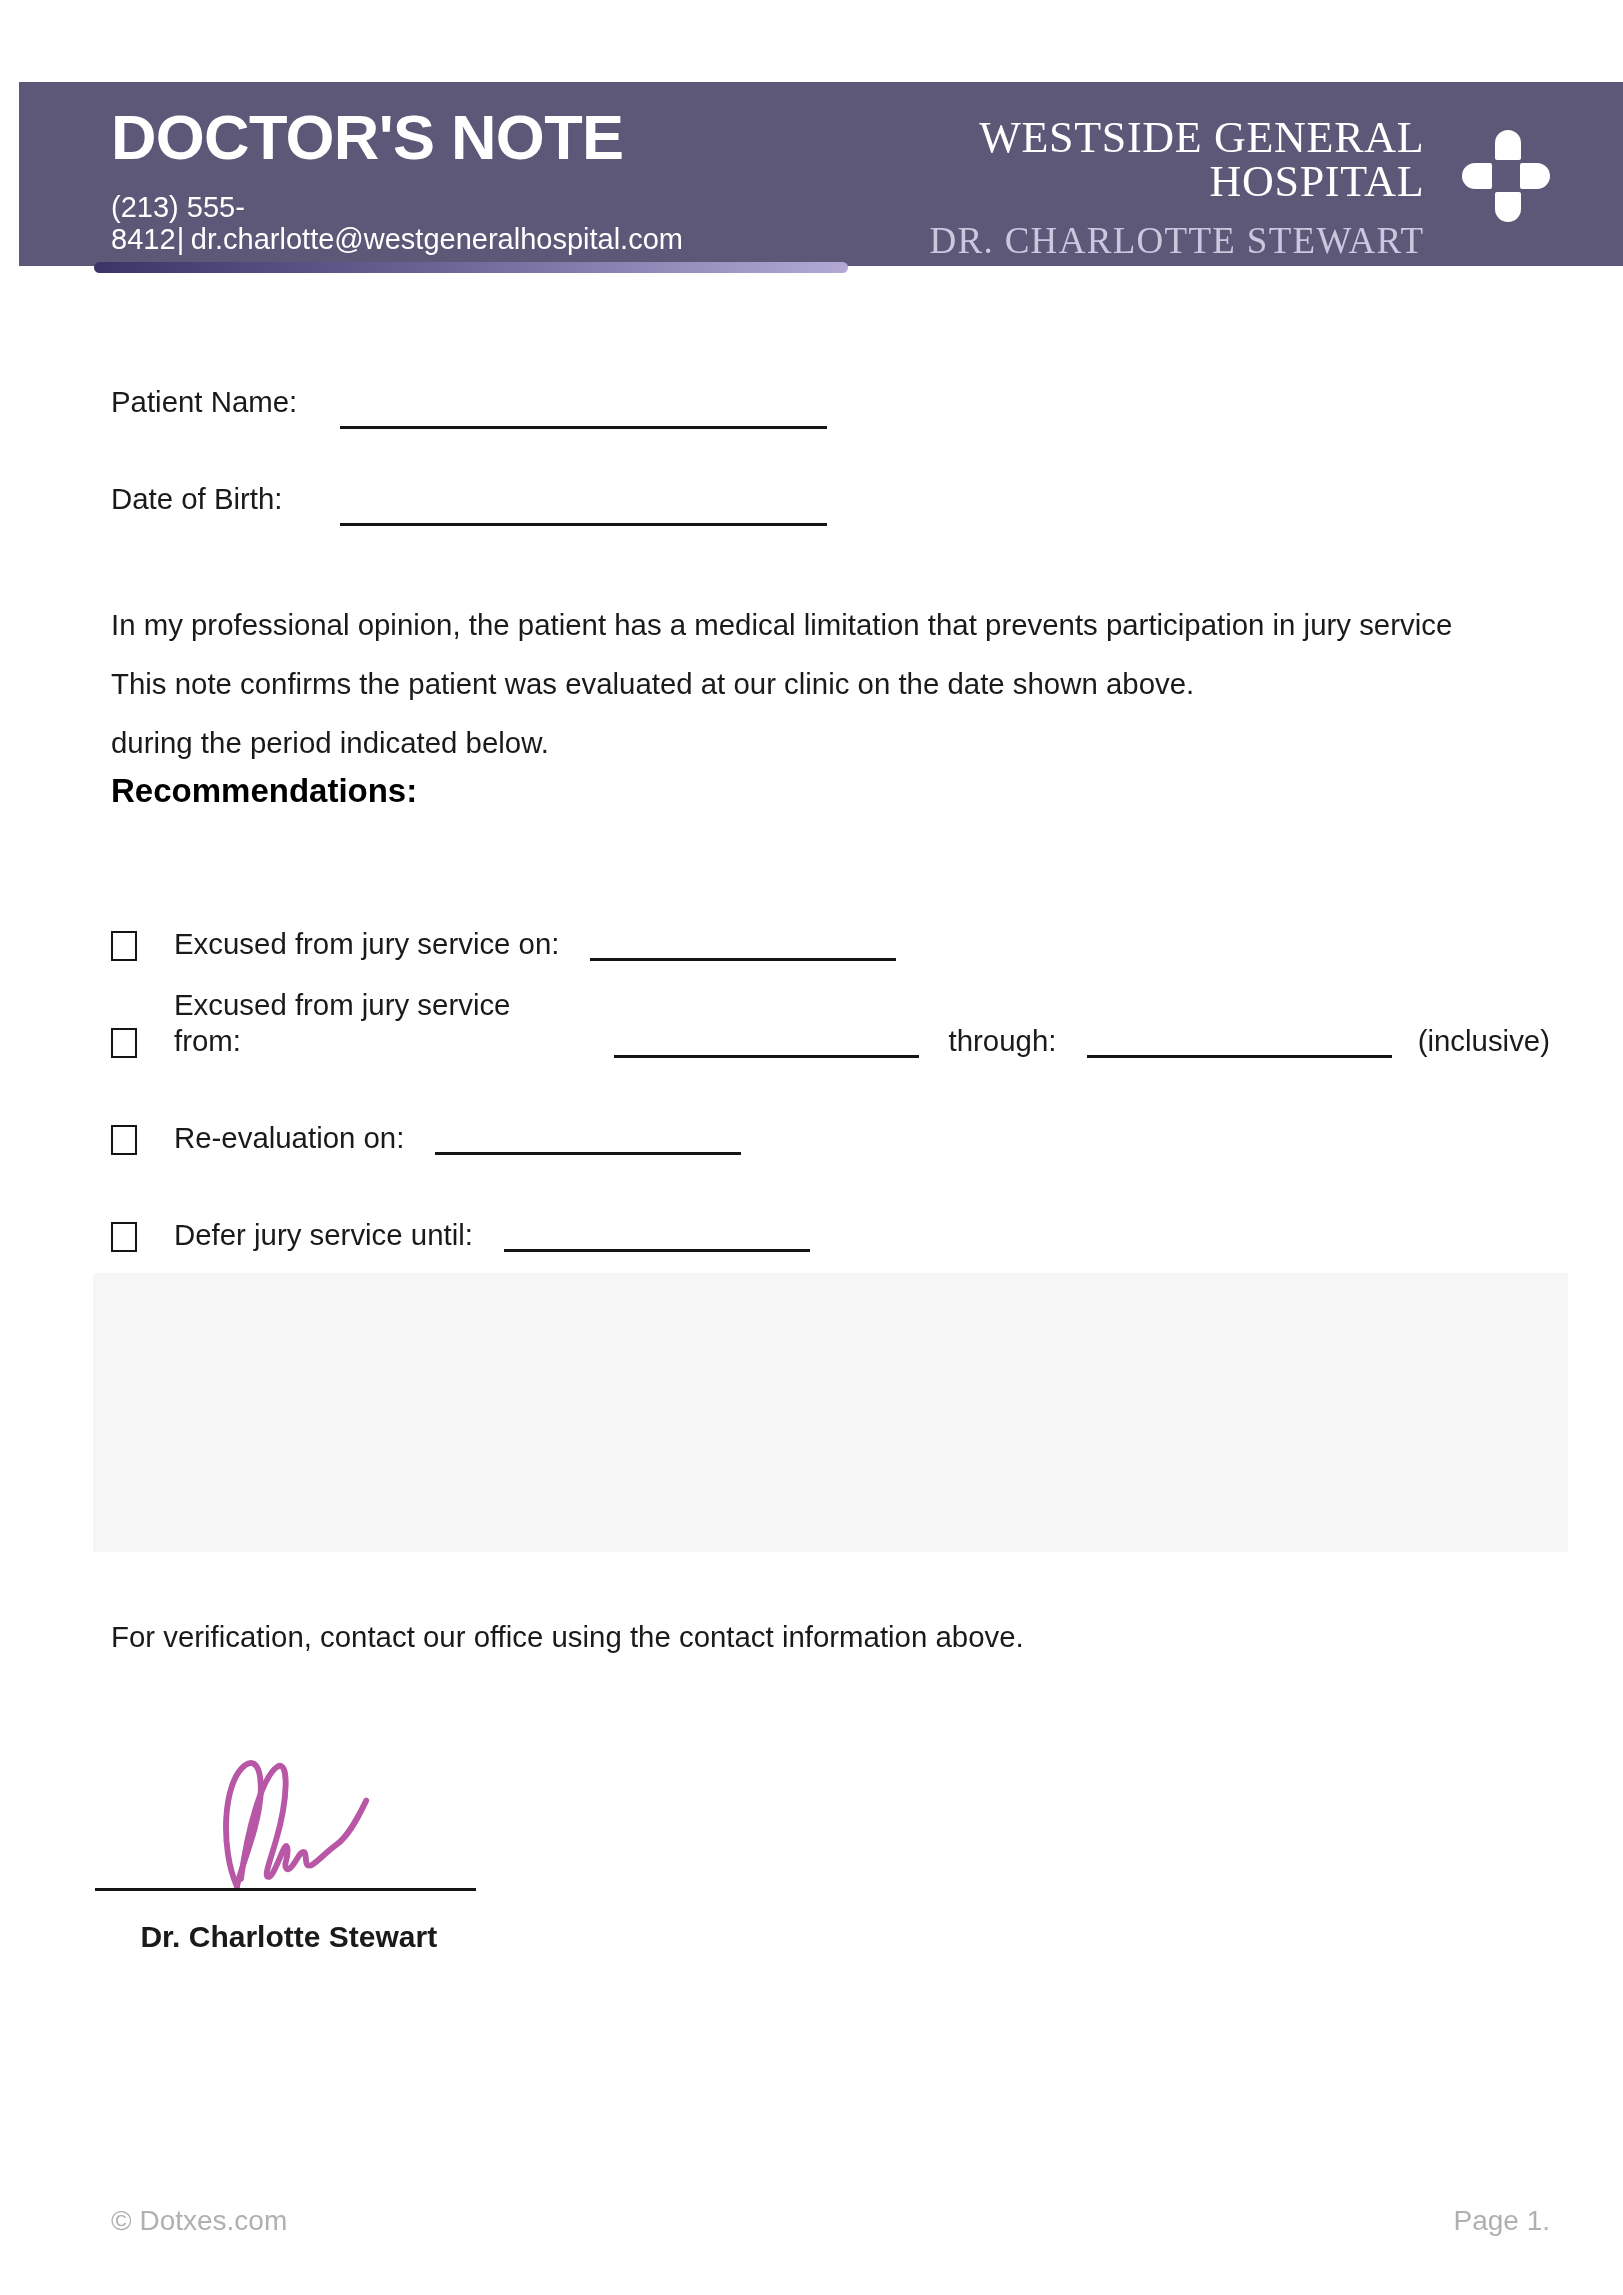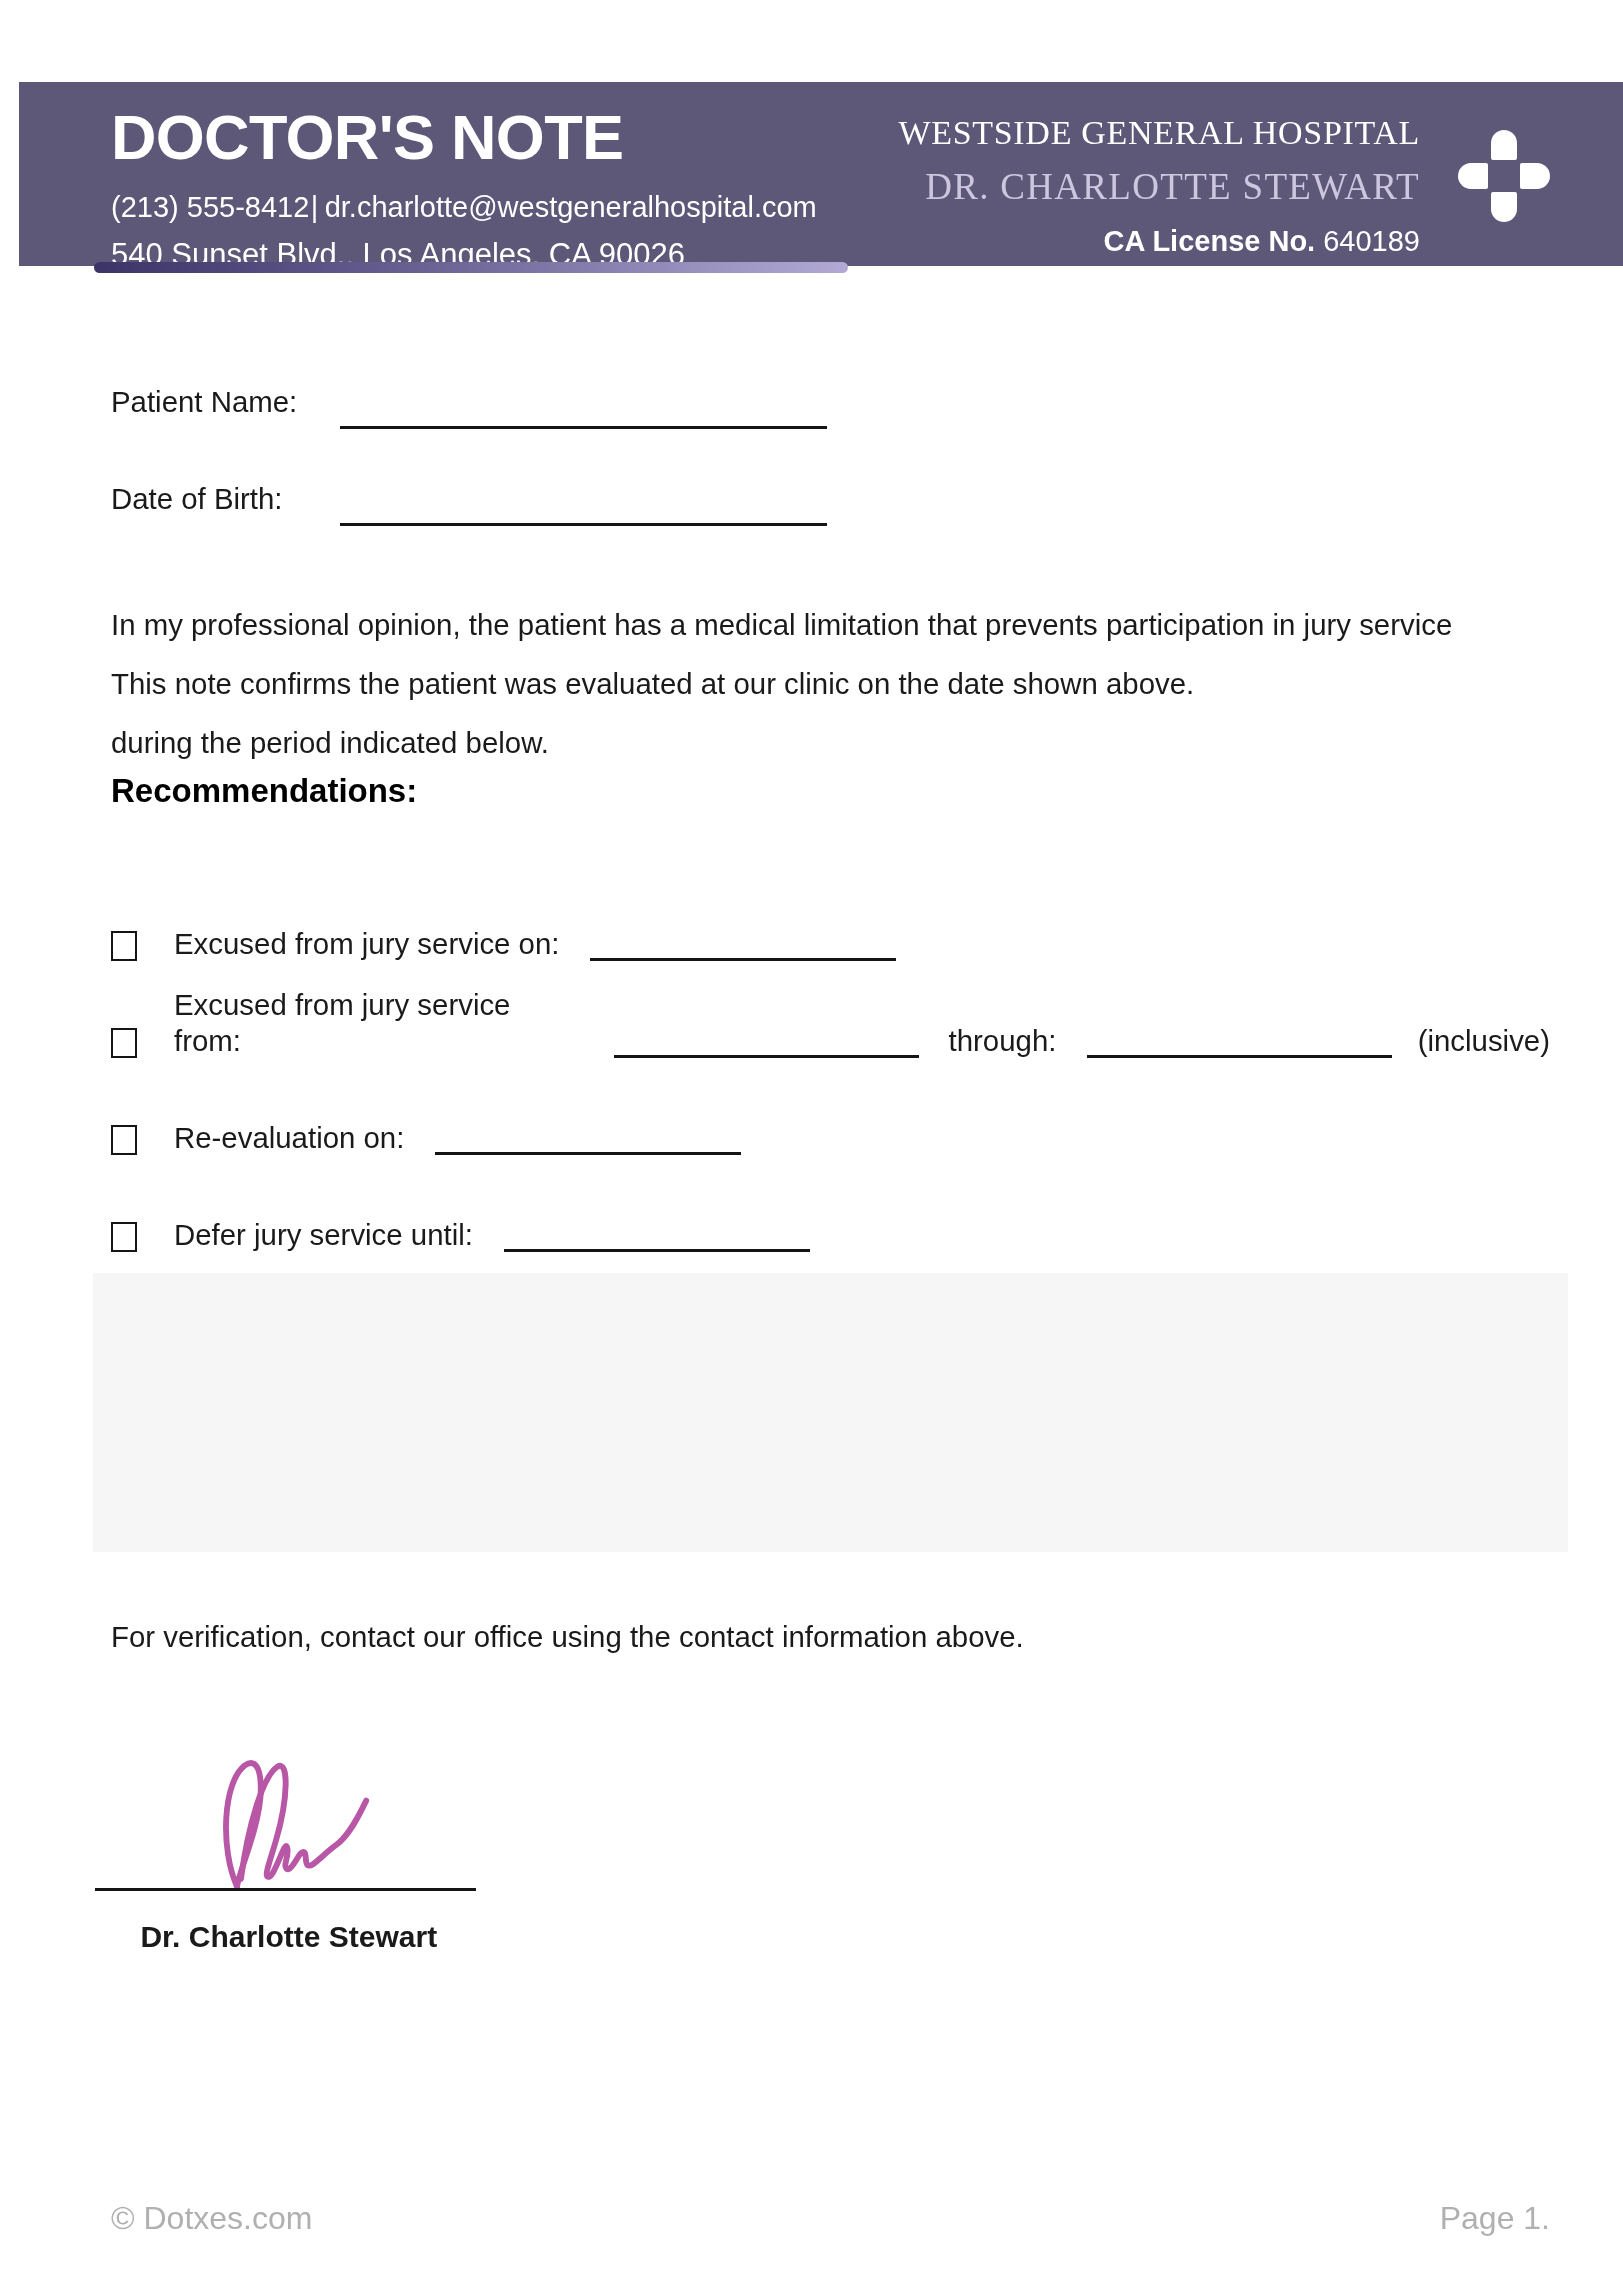--- a/index.html
+++ b/index.html
@@ -10,21 +10,21 @@
   .band{position:relative;margin-top:82px;height:184px;background:#5d5778;}
   .band-inner{display:flex;justify-content:space-between;align-items:flex-start;
               padding:22px 92px 0 92px;}
   .hdr-left{color:#ffffff;}
   .doc-title{font-size:63px;font-weight:700;letter-spacing:-0.7px;line-height:1.05;margin:0;}
   .contact-line{margin-top:22px;font-size:29px;line-height:1.1;}
   .contact-line .sep{font-weight:400;padding:0 6.5px 0 1.3px;}
   .address-line{margin-top:14.4px;font-size:31px;line-height:1.1;}
   .hdr-right{display:flex;align-items:flex-start;margin-top:11.8px;}
   .hdr-right-text{text-align:right;}
-  .hospital{color:#ffffff;font-family:"Liberation Serif",serif;font-size:34px;
+  .hospital{color:#ffffff;font-family:"Liberation Serif",serif;font-size:44px;
             letter-spacing:0.7px;line-height:1.0;}
   .doctor{color:#ccc6df;font-family:"Liberation Serif",serif;font-size:37px;
           letter-spacing:1.3px;line-height:1.0;margin-top:18.3px;}
   .license{color:#ffffff;font-size:29px;margin-top:19.6px;}
   .license .lic-label{font-weight:700;}
   
   .cross{position:relative;width:92px;height:92px;margin-left:38px;margin-top:14.4px;}
   .cross .petal{position:absolute;background:#ffffff;}
   .cross .p-top{left:33px;top:0;width:26px;height:30px;border-radius:13px 13px 2px 2px;}
   .cross .p-bottom{left:33px;bottom:0;width:26px;height:30px;border-radius:2px 2px 13px 13px;}
@@ -57,21 +57,21 @@
   .notes-box{margin:21px -17.7px 0 -17.7px;height:279px;background:#f6f6f6;}
 
   .verify{margin-top:67px;line-height:1.2;}
 
   .sig-block{margin-top:97px;}
   .sig-svg{display:block;margin-left:75px;}
   .sig-line{width:381px;margin-left:-16.4px;border-top:3.3px solid #151515;height:0;}
   .sig-name{margin-top:29px;margin-left:29.4px;font-weight:700;font-size:30px;}
 
   footer{position:absolute;left:92px;right:92px;bottom:58px;display:flex;
-         justify-content:space-between;color:#b0b0b0;font-size:32px;}
+         justify-content:space-between;color:#b0b0b0;font-size:28px;}
 </style>
 </head>
 <body>
 
 <div class="page">
 
   <header class="band">
     <div class="band-inner">
       <div class="hdr-left">
         <h1 class="doc-title">DOCTOR'S NOTE</h1>

